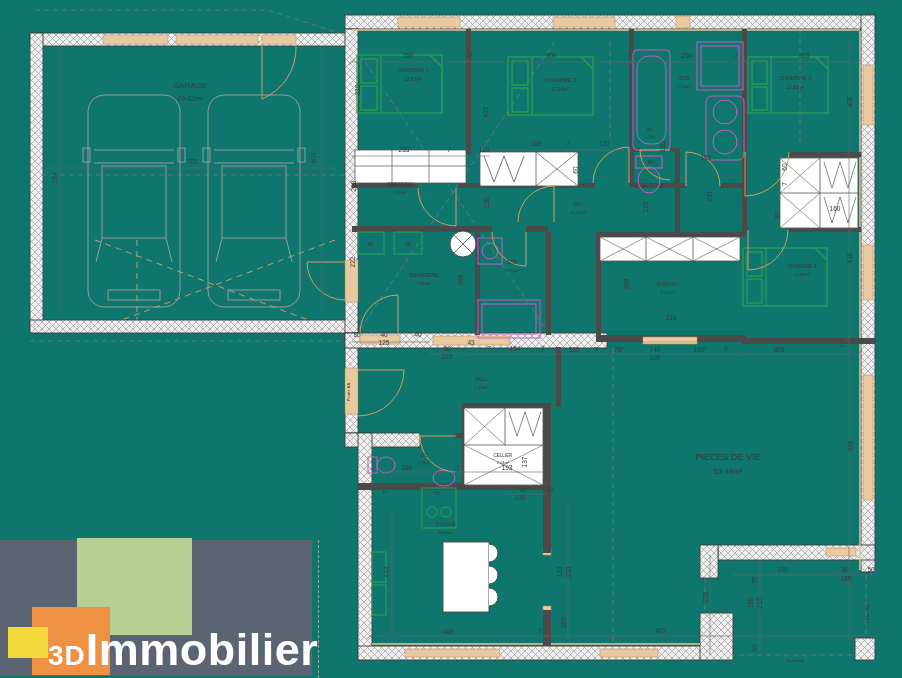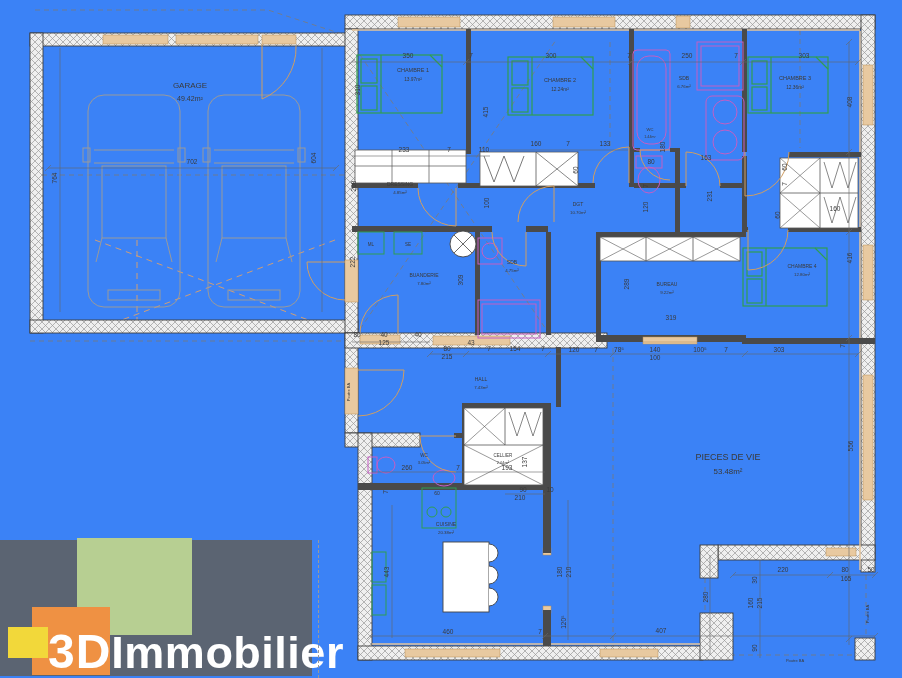--- a/index.html
+++ b/index.html
@@ -1,16 +1,16 @@
 <!DOCTYPE html>
 <html><head>
 <meta charset="utf-8">
 <style>
   html,body{margin:0;padding:0;background:#ffffff;}
-  .sheet{position:relative;width:902px;height:678px;background:#3b82f6;overflow:hidden;
+  .sheet{position:relative;width:902px;height:678px;background:#0f766e;overflow:hidden;
          font-family:"Liberation Sans",sans-serif;}
   .plan-svg{position:absolute;left:0;top:0;}
   svg text{fill:#3a3a3a;font-family:"Liberation Sans",sans-serif;}
   .w{fill:url(#hatch);stroke:#3f3f3f;stroke-width:0.9;}
   .wi{fill:#4a4a4a;stroke:none;}
   .t{fill:#e8c9a0;stroke:#b98f56;stroke-width:0.5;}
   .dash{stroke:#7a7a7a;stroke-width:0.8;fill:none;stroke-dasharray:5,4;}
   .odash{stroke:#e0a268;stroke-width:0.9;fill:none;stroke-dasharray:6,5;}
   .car{stroke:#9a9a9a;stroke-width:1;fill:none;}
   .bed{stroke:#2f9e52;stroke-width:1.2;fill:none;}
@@ -21,21 +21,21 @@
   .dim{stroke:#666;stroke-width:0.6;fill:none;}
   .furn{stroke:#444;stroke-width:0.9;fill:#ffffff;}
   
   .logo{position:absolute;left:0;top:540px;width:320px;height:138px;}
   .logo-bg{position:absolute;left:0;top:0;width:312px;height:136px;background:#5b6472;}
   .sq{position:absolute;}
   .sq.green{left:77px;top:-2px;width:115px;height:97px;background:#b7cf92;}
   .sq.orange{left:32px;top:67px;width:78px;height:68px;background:#ef9143;}
   .sq.yellow{left:8px;top:87px;width:40px;height:31px;background:#f2d83a;}
   .logo-text{position:absolute;left:48px;top:84px;color:#fff;white-space:nowrap;}
-  .l3d{font-size:48px;font-weight:bold;letter-spacing:1px;}
+  .l3d{font-size:28px;font-weight:bold;letter-spacing:1px;}
   .lrest{font-size:45px;font-weight:bold;letter-spacing:0.5px;}
   .border-dash{position:absolute;left:318px;top:540px;width:0;height:138px;
                border-left:1px dashed #999;}
 </style>
 </head>
 <body>
 
 <div class="sheet">
 <svg class="plan-svg" width="902" height="678" viewBox="0 0 902 678">
   <defs>

